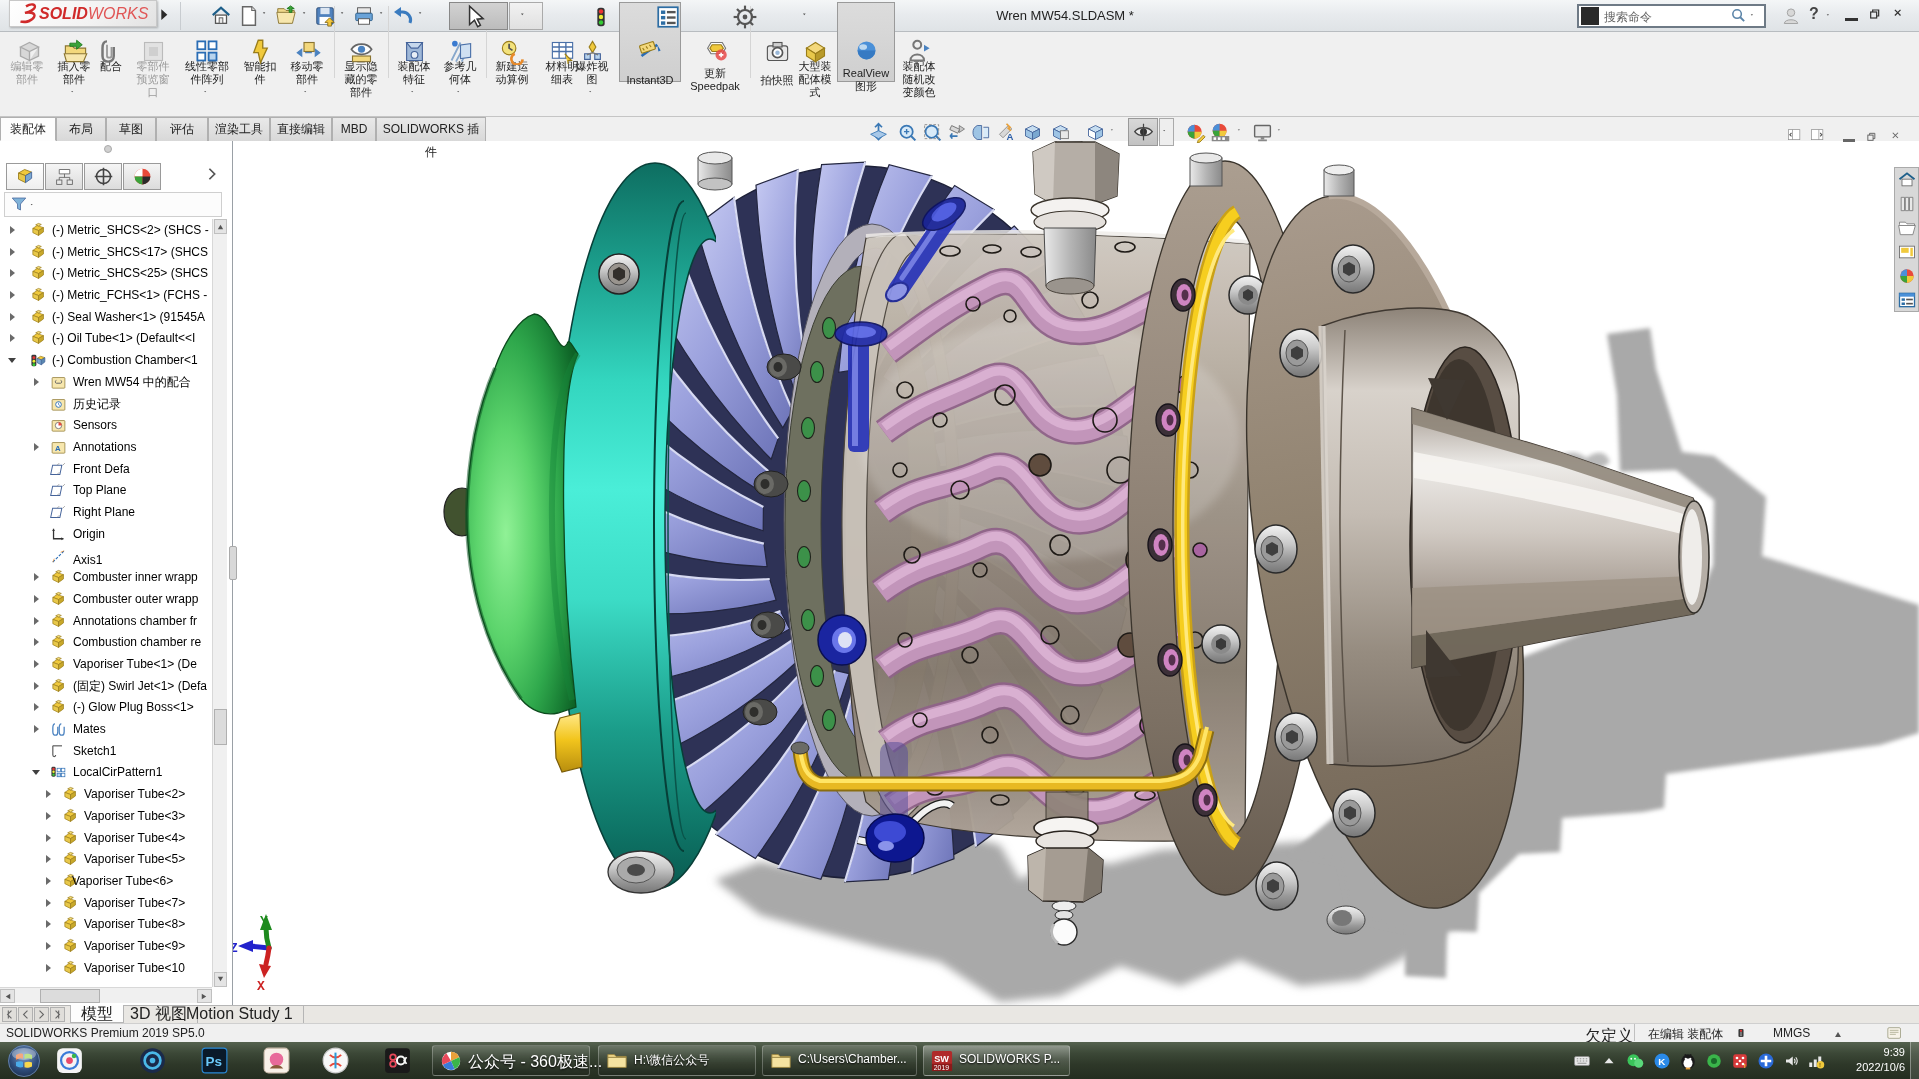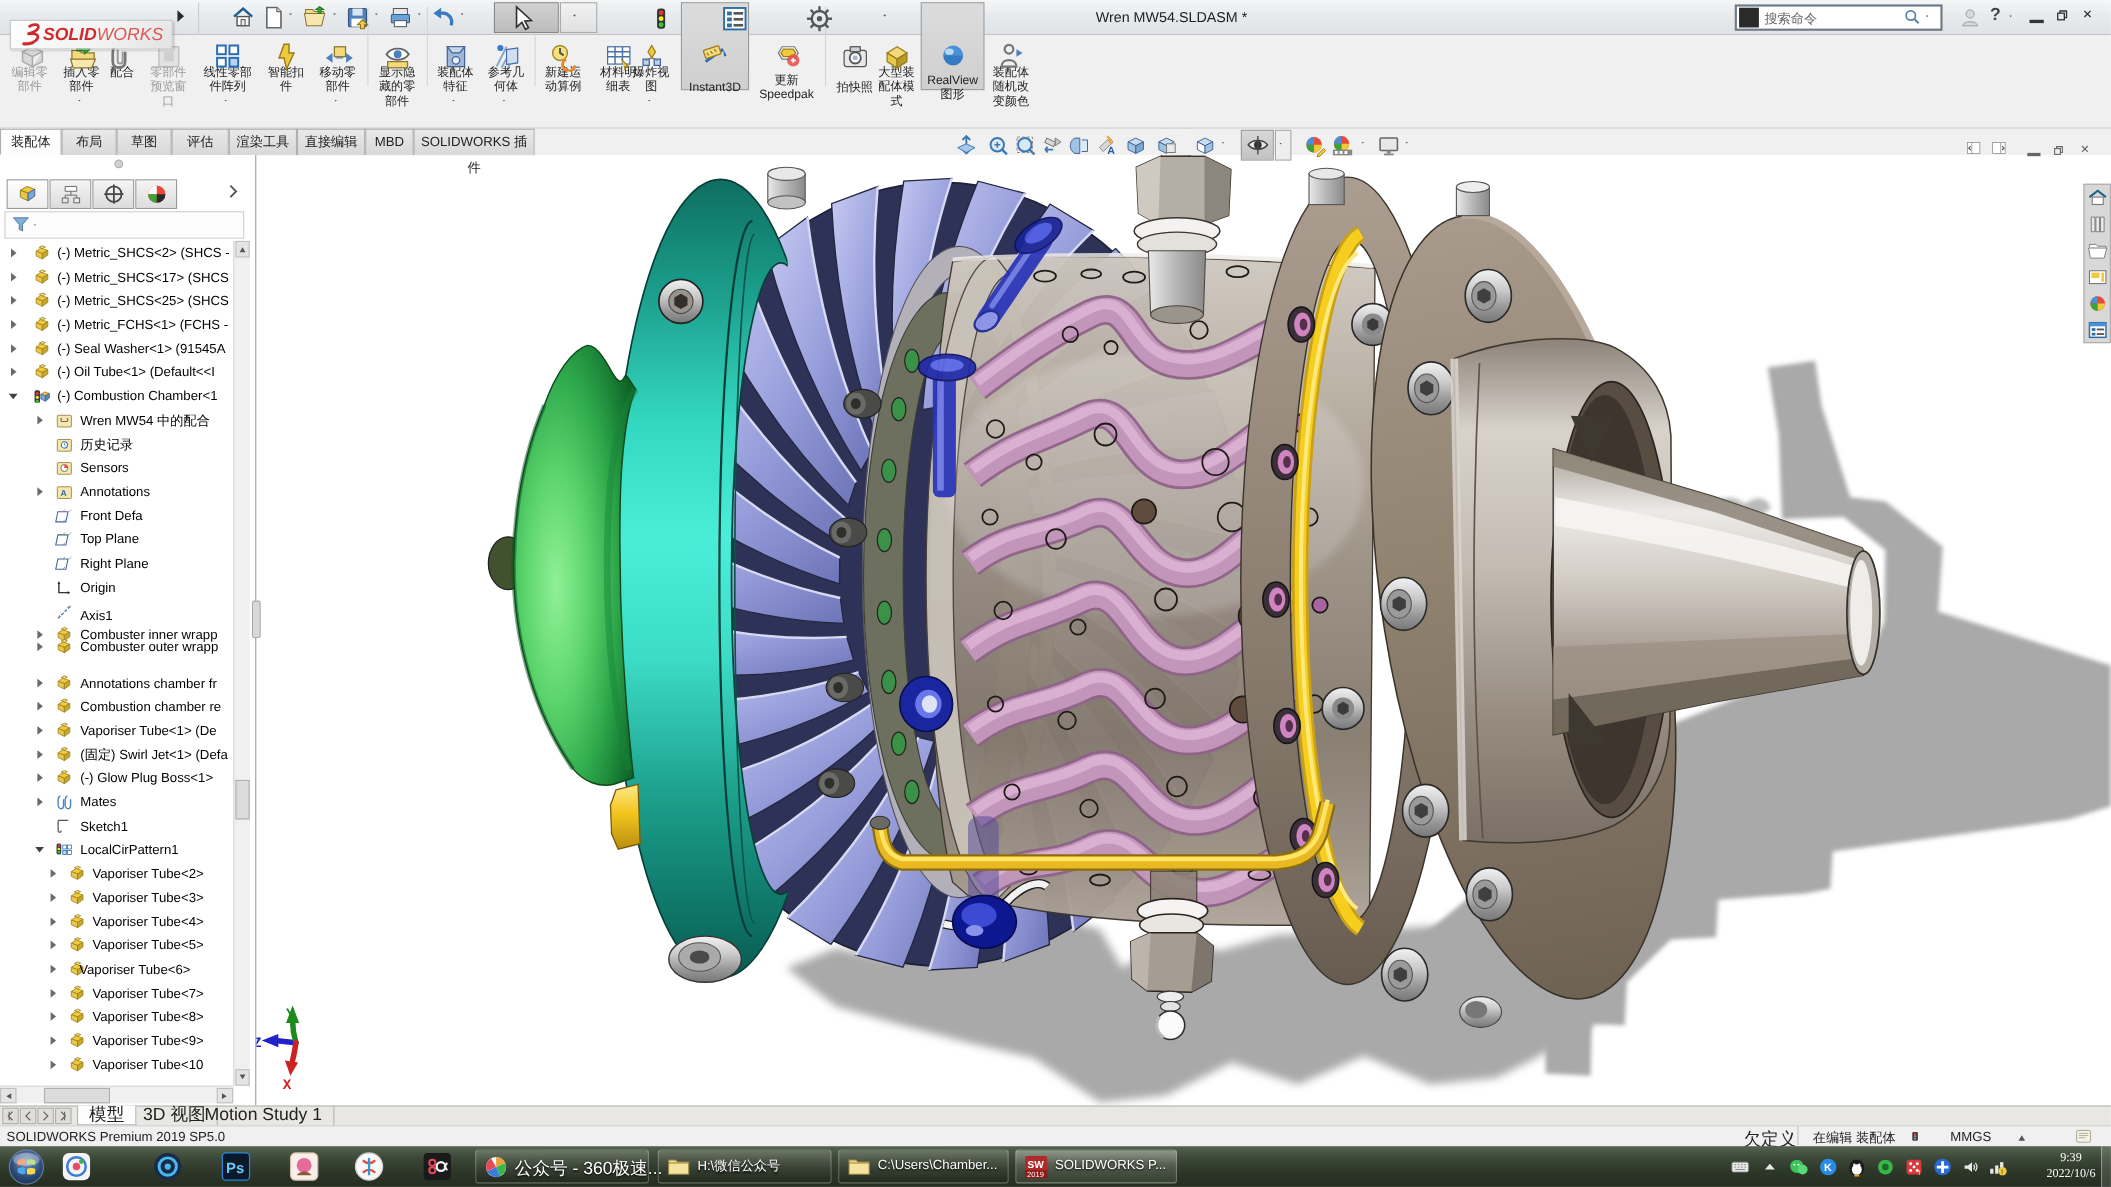--- a/index.html
+++ b/index.html
@@ -1,19 +1,19 @@
 <!DOCTYPE html>
 <html><head><meta charset="utf-8"><style>
 html,body{margin:0;padding:0;width:1919px;height:1079px;overflow:hidden;
  font-family:"Liberation Sans",sans-serif;background:#fff;}
 *{box-sizing:border-box;}
 .abs{position:absolute;}
 #titlebar{left:0;top:0;width:1919px;height:32px;z-index:2;
  background:linear-gradient(#f4f6f7,#e8ebee 45%,#dfe3e6);border-bottom:1px solid #b8bcc0;}
-#logobox{left:9px;top:18px;width:148px;height:27px;background:linear-gradient(135deg,#ffffff,#f2f2f2 60%,#e2e2e2);
+#logobox{left:9px;top:0;width:148px;height:27px;background:linear-gradient(135deg,#ffffff,#f2f2f2 60%,#e2e2e2);
  border:1px solid #c8c8c8;box-shadow:1px 1px 2px rgba(0,0,0,.25);z-index:60;display:flex;align-items:center;}
 #wtitle{left:700px;width:730px;top:8px;text-align:center;font-size:13px;color:#222;z-index:5;}
 #search{left:1577px;top:4px;width:189px;height:24px;background:#fff;border:2px solid #6e7a86;z-index:10;
  font-size:12px;color:#444;}
 #ribbon{left:0;top:32px;width:1919px;height:85px;z-index:2;background:#f0f0f0;border-bottom:1px solid #c5c5c5;}
 .rbtn{position:absolute;top:3px;z-index:4;text-align:center;font-size:11px;line-height:13px;color:#222;white-space:nowrap;}
 .rbtn.gr{color:#9a9a9a;}
 .rsep{position:absolute;top:6px;z-index:4;width:1px;height:72px;background:#d5d5d5;}
 .rpress{position:absolute;top:2px;z-index:3;height:80px;background:linear-gradient(#dcdcdc,#cfcfcf);border:1px solid #9a9a9a;}
 #tabbar{left:0;top:117px;width:1919px;height:24px;z-index:2;background:#f0f0f0;}
@@ -32,21 +32,21 @@
 .vsb{position:absolute;left:212px;top:78px;width:15px;height:768px;background:#f0f0f0;border-left:1px solid #d8d8d8;}
 .hsb{position:absolute;left:0;top:846px;width:212px;height:16px;background:#f0f0f0;border-top:1px solid #d8d8d8;}
 #modeltabs{left:0;top:1005px;z-index:44;width:1919px;height:18px;background:#e9e7e3;border-top:1px solid #b5b5b5;font-size:12px;}
 .mtab{position:absolute;z-index:45;height:18px;line-height:17px;padding:0 10px;color:#222;border-right:1px solid #b5b5b5;}
 #statusbar{left:0;top:1023px;z-index:44;width:1919px;height:19px;background:#f0f0f0;border-top:1px solid #cfcfcf;font-size:12px;color:#333;}
 #taskbar{left:0;top:1042px;width:1919px;height:37px;
  background:linear-gradient(#55624f,#3c4837 30%,#2e3829 60%,#242d20);z-index:50;}
 .tbtn{position:absolute;top:3px;height:31px;border-radius:3px;border:1px solid rgba(255,255,255,.25);
  background:linear-gradient(rgba(255,255,255,.18),rgba(255,255,255,.06) 45%,rgba(0,0,0,.12));
  color:#fff;font-size:12px;line-height:29px;white-space:nowrap;overflow:hidden;}
-#clock{position:absolute;right:14px;top:3px;color:#fff;font-size:11px;text-align:center;line-height:15px;font-family:Liberation Serif, serif;}
+#clock{position:absolute;right:14px;top:3px;color:#fff;font-size:11px;text-align:right;line-height:15px;}
 </style></head><body>
 <svg class="abs" style="left:0;top:0;z-index:0" width="1919" height="1079" viewBox="0 0 1919 1079">
     <defs>
       <linearGradient id="teal" x1="0" y1="0" x2="0" y2="1">
         <stop offset="0" stop-color="#0e6e61"></stop>
         <stop offset=".13" stop-color="#1a9a88"></stop>
         <stop offset=".3" stop-color="#33d6bf"></stop>
         <stop offset=".45" stop-color="#4aeed8"></stop>
         <stop offset=".6" stop-color="#3cdcc6"></stop>
         <stop offset=".78" stop-color="#1b9d8a"></stop>
@@ -1056,21 +1056,21 @@
 <div class="trow" style="top:347px">
 <div class="arr" style="left:34px"></div>
 <svg style="position:absolute;left:50px;top:3px" width="17" height="17" viewBox="0 0 24 24">
           <path d="M4 9 L10 5 L19 8 L12 12 Z" fill="#f0c93c" stroke="#9a7d1a"></path>
           <path d="M4 9 V15 L12 19 V12 Z" fill="#e8c84a" stroke="#9a7d1a"></path>
           <path d="M19 8 V14 L12 19 V12 Z" fill="#c8a82a" stroke="#9a7d1a"></path>
           <path d="M8 4 l4 -2 4 1.5 -4 2 Z" fill="#f8e07c" stroke="#9a7d1a"></path>
         </svg>
 <div style="position:absolute;left:73px;top:0">Combuster inner wrapp</div>
 </div>
-<div class="trow" style="top:358px">
+<div class="trow" style="top:369px">
 <div class="arr" style="left:34px"></div>
 <svg style="position:absolute;left:50px;top:3px" width="17" height="17" viewBox="0 0 24 24">
           <path d="M4 9 L10 5 L19 8 L12 12 Z" fill="#f0c93c" stroke="#9a7d1a"></path>
           <path d="M4 9 V15 L12 19 V12 Z" fill="#e8c84a" stroke="#9a7d1a"></path>
           <path d="M19 8 V14 L12 19 V12 Z" fill="#c8a82a" stroke="#9a7d1a"></path>
           <path d="M8 4 l4 -2 4 1.5 -4 2 Z" fill="#f8e07c" stroke="#9a7d1a"></path>
         </svg>
 <div style="position:absolute;left:73px;top:0">Combuster outer wrapp</div>
 </div>
 <div class="trow" style="top:391px">

